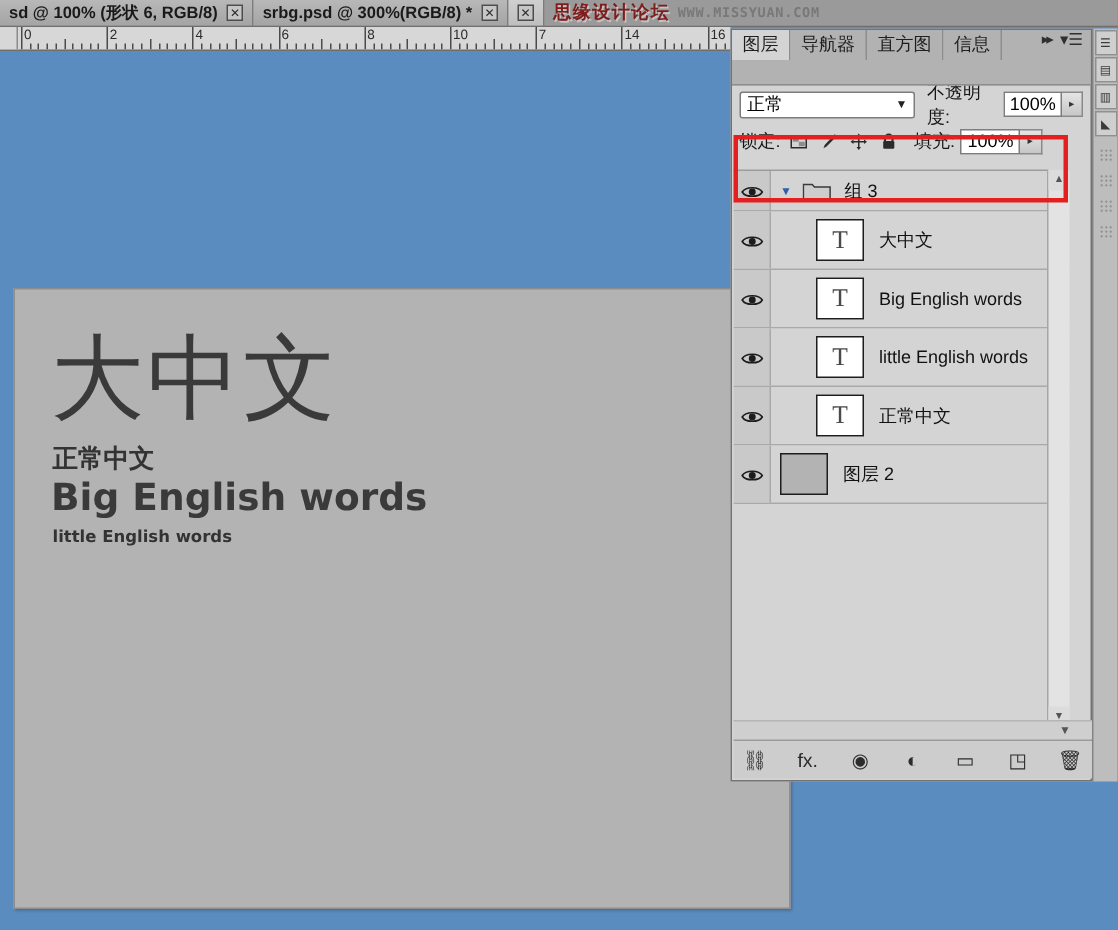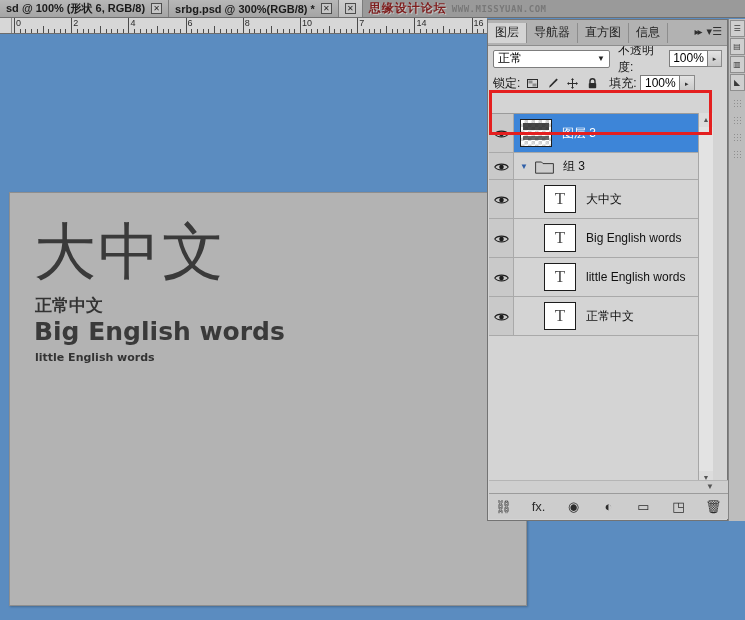--- a/index.html
+++ b/index.html
@@ -163,24 +163,24 @@
   .panel {
     position: absolute;
     left: 487px; top: 19px;
     width: 241px; height: 502px;
     background: #d4d4d4;
     border: 1px solid #737373;
     box-sizing: border-box;
   }
   .panel-tabs {
     position: relative;
-    height: 26px;
+    height: 37px;
     background: #b2b2b2;
     display: flex;
-    align-items: center;
+    align-items: flex-start;
     border-bottom: 1px solid #8d8d8d;
     box-sizing: border-box;
   }
   .ptab {
     padding: 2px 7px 3px 7px;
     font-size: 12px;
     color: #1f1f1f;
     border-right: 1px solid #8d8d8d;
     background: #b2b2b2;
     box-sizing: border-box;
@@ -635,32 +635,20 @@
           <rect x="2.8" y="6" width="7.4" height="5.2" rx="0.8" fill="#2b2b2b"></rect>
         </svg>
       </span>
     </span>
     <span class="lbl">填充:</span>
     <span class="num-field">100%</span>
     <span class="spin">▸</span>
   </div>
 
   <div class="layers-list" id="layers-list">
-      <div class="layer-row selected">
-        <div class="eye-cell">
-          <span class="eye"><svg width="15" height="10" viewBox="0 0 15 10">
-              <path d="M0.8 5 C3 1.2 12 1.2 14.2 5 C12 8.8 3 8.8 0.8 5 Z" fill="none" stroke="#1c1c1c" stroke-width="1.1"></path>
-              <circle cx="7.5" cy="5" r="2.3" fill="#1c1c1c"></circle>
-            </svg></span>
-        </div>
-        <div class="row-body">
-          <span class="thumb t-checker"></span>
-          <span class="layer-name">图层 3</span>
-        </div>
-      </div>
       <div class="layer-row group-hdr">
         <div class="eye-cell">
           <span class="eye"><svg width="15" height="10" viewBox="0 0 15 10">
               <path d="M0.8 5 C3 1.2 12 1.2 14.2 5 C12 8.8 3 8.8 0.8 5 Z" fill="none" stroke="#1c1c1c" stroke-width="1.1"></path>
               <circle cx="7.5" cy="5" r="2.3" fill="#1c1c1c"></circle>
             </svg></span>
         </div>
         <div class="row-body">
           <span class="grp-arrow">▼</span>
           <span class="folder"><svg width="19" height="15" viewBox="0 0 19 15">
@@ -708,20 +696,32 @@
       <div class="layer-row">
         <div class="eye-cell">
           <span class="eye"><svg width="15" height="10" viewBox="0 0 15 10">
               <path d="M0.8 5 C3 1.2 12 1.2 14.2 5 C12 8.8 3 8.8 0.8 5 Z" fill="none" stroke="#1c1c1c" stroke-width="1.1"></path>
               <circle cx="7.5" cy="5" r="2.3" fill="#1c1c1c"></circle>
             </svg></span>
         </div>
         <div class="row-body indent">
           <span class="thumb t-text">T</span>
           <span class="layer-name">正常中文</span>
+        </div>
+      </div>
+      <div class="layer-row">
+        <div class="eye-cell">
+          <span class="eye"><svg width="15" height="10" viewBox="0 0 15 10">
+              <path d="M0.8 5 C3 1.2 12 1.2 14.2 5 C12 8.8 3 8.8 0.8 5 Z" fill="none" stroke="#1c1c1c" stroke-width="1.1"></path>
+              <circle cx="7.5" cy="5" r="2.3" fill="#1c1c1c"></circle>
+            </svg></span>
+        </div>
+        <div class="row-body">
+          <span class="thumb t-solid"></span>
+          <span class="layer-name">图层 2</span>
         </div>
       </div>
     </div>
 
   <div class="vscroll">
     <div class="vsb-btn">▲</div>
     <div class="vsb-btn bottom">▼</div>
   </div>
 
   <div class="panel-collapsebar">▼</div>

